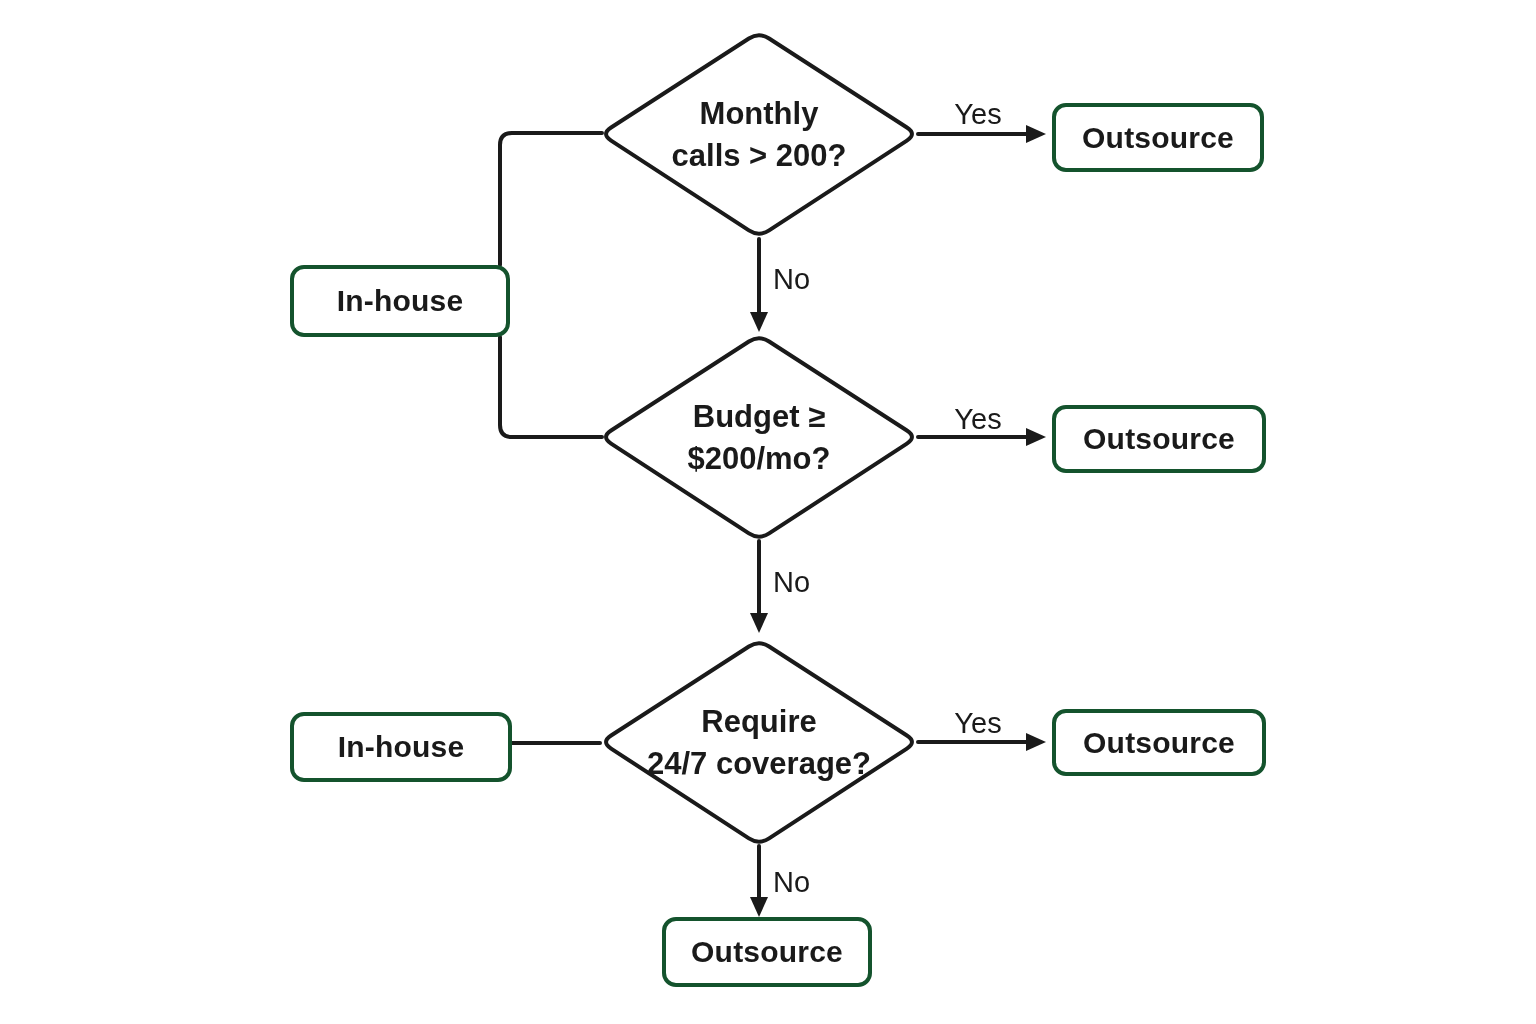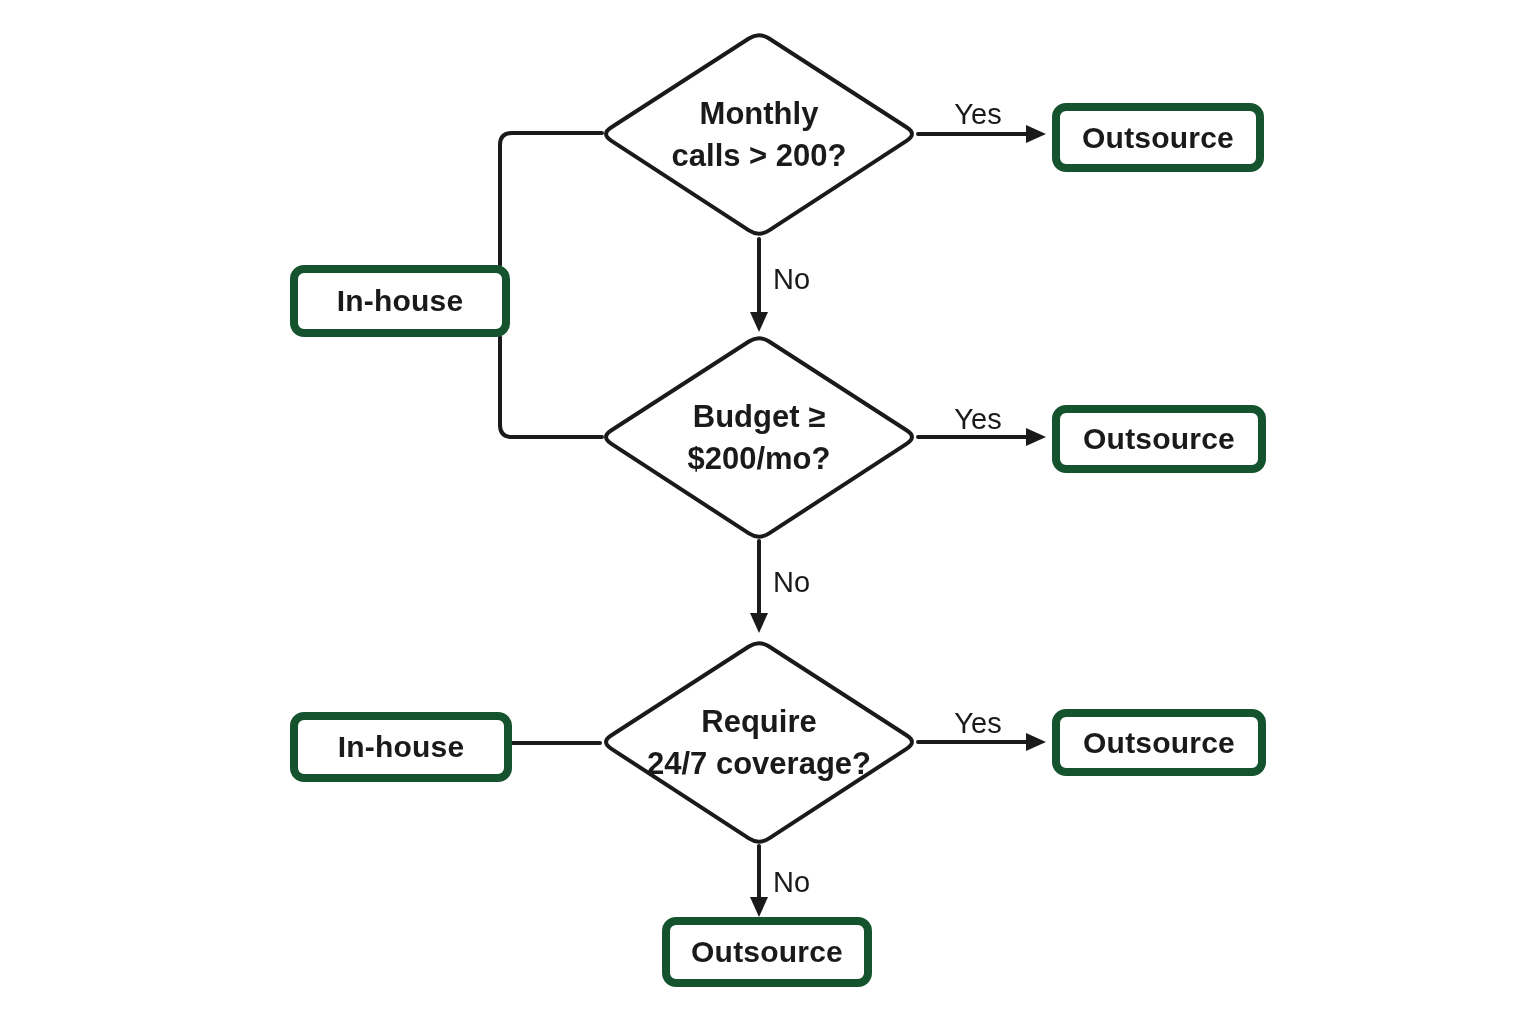--- a/index.html
+++ b/index.html
@@ -22,21 +22,21 @@
     fill: none;
     stroke: #1a1a1a;
     stroke-width: 4;
     stroke-linecap: round;
     stroke-linejoin: round;
   }
   svg.flow-lines path.shape { fill: #ffffff; }
   svg.flow-lines polygon.arrowhead { fill: #1a1a1a; stroke: none; }
   .node-box {
     position: absolute;
-    border: 8px solid #14532d;
+    border: 4px solid #14532d;
     border-radius: 14px;
     background: #ffffff;
     display: flex;
     align-items: center;
     justify-content: center;
     font-size: 30px;
     font-weight: bold;
     color: #1a1a1a;
     letter-spacing: 0.2px;
   }

